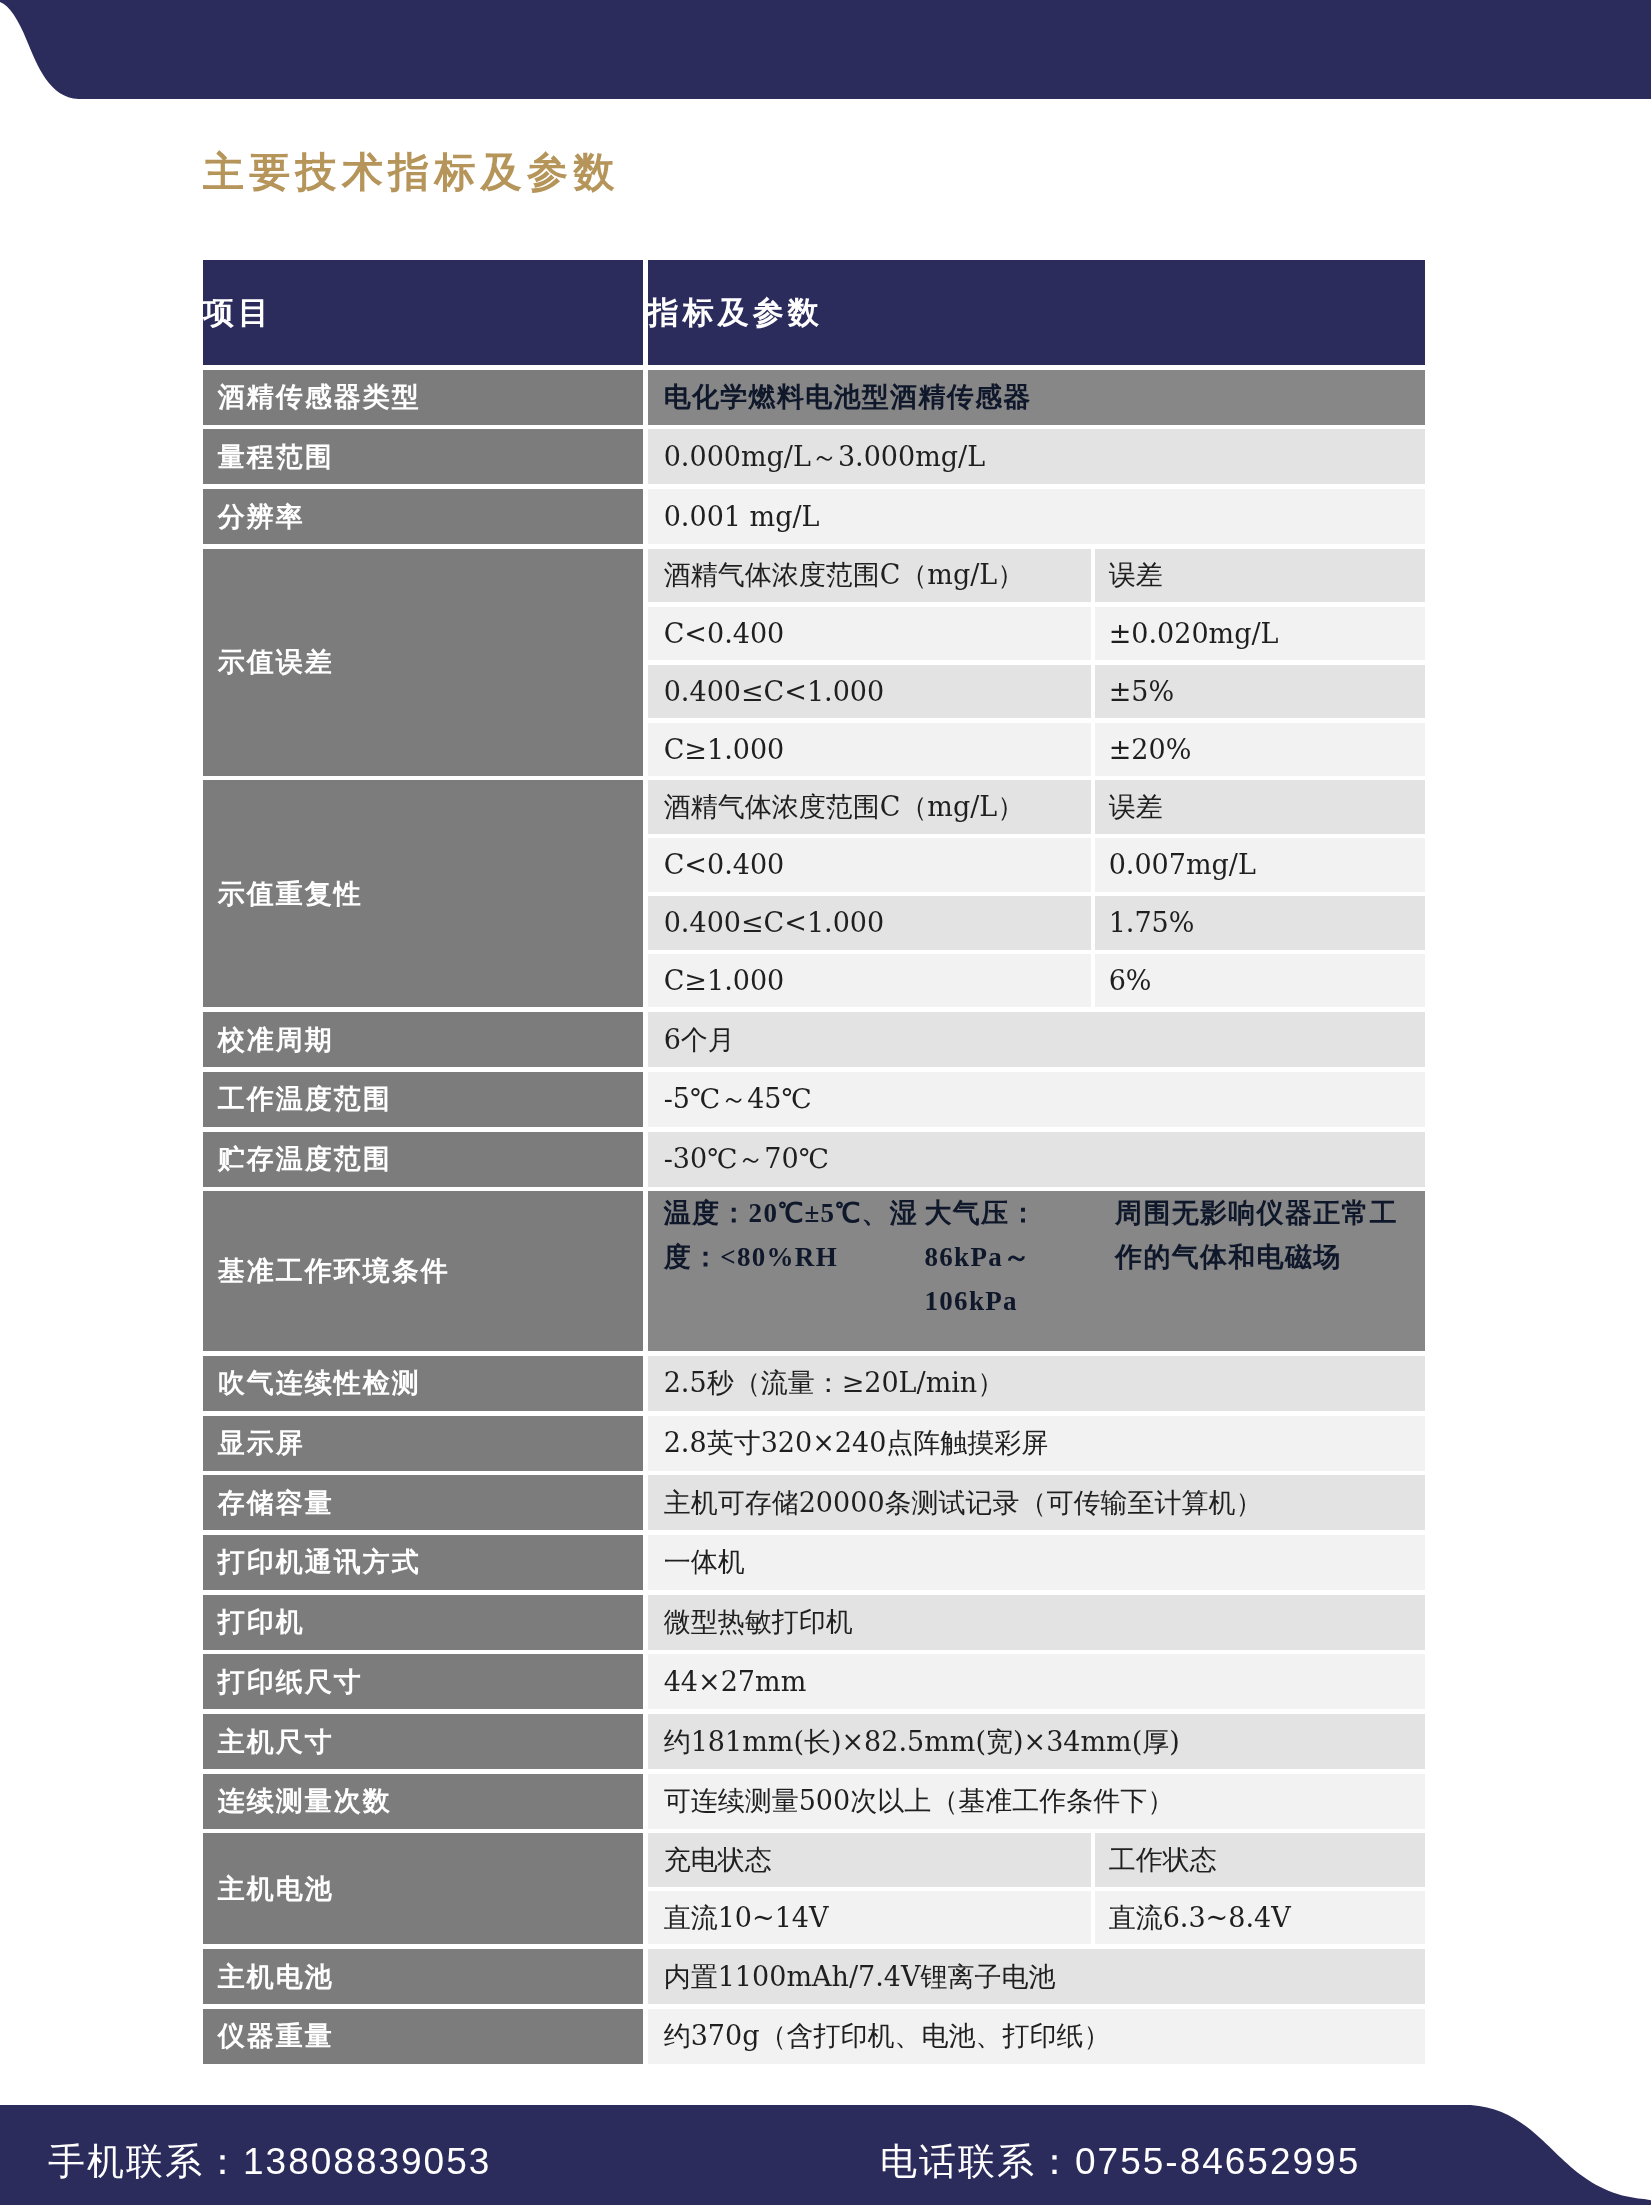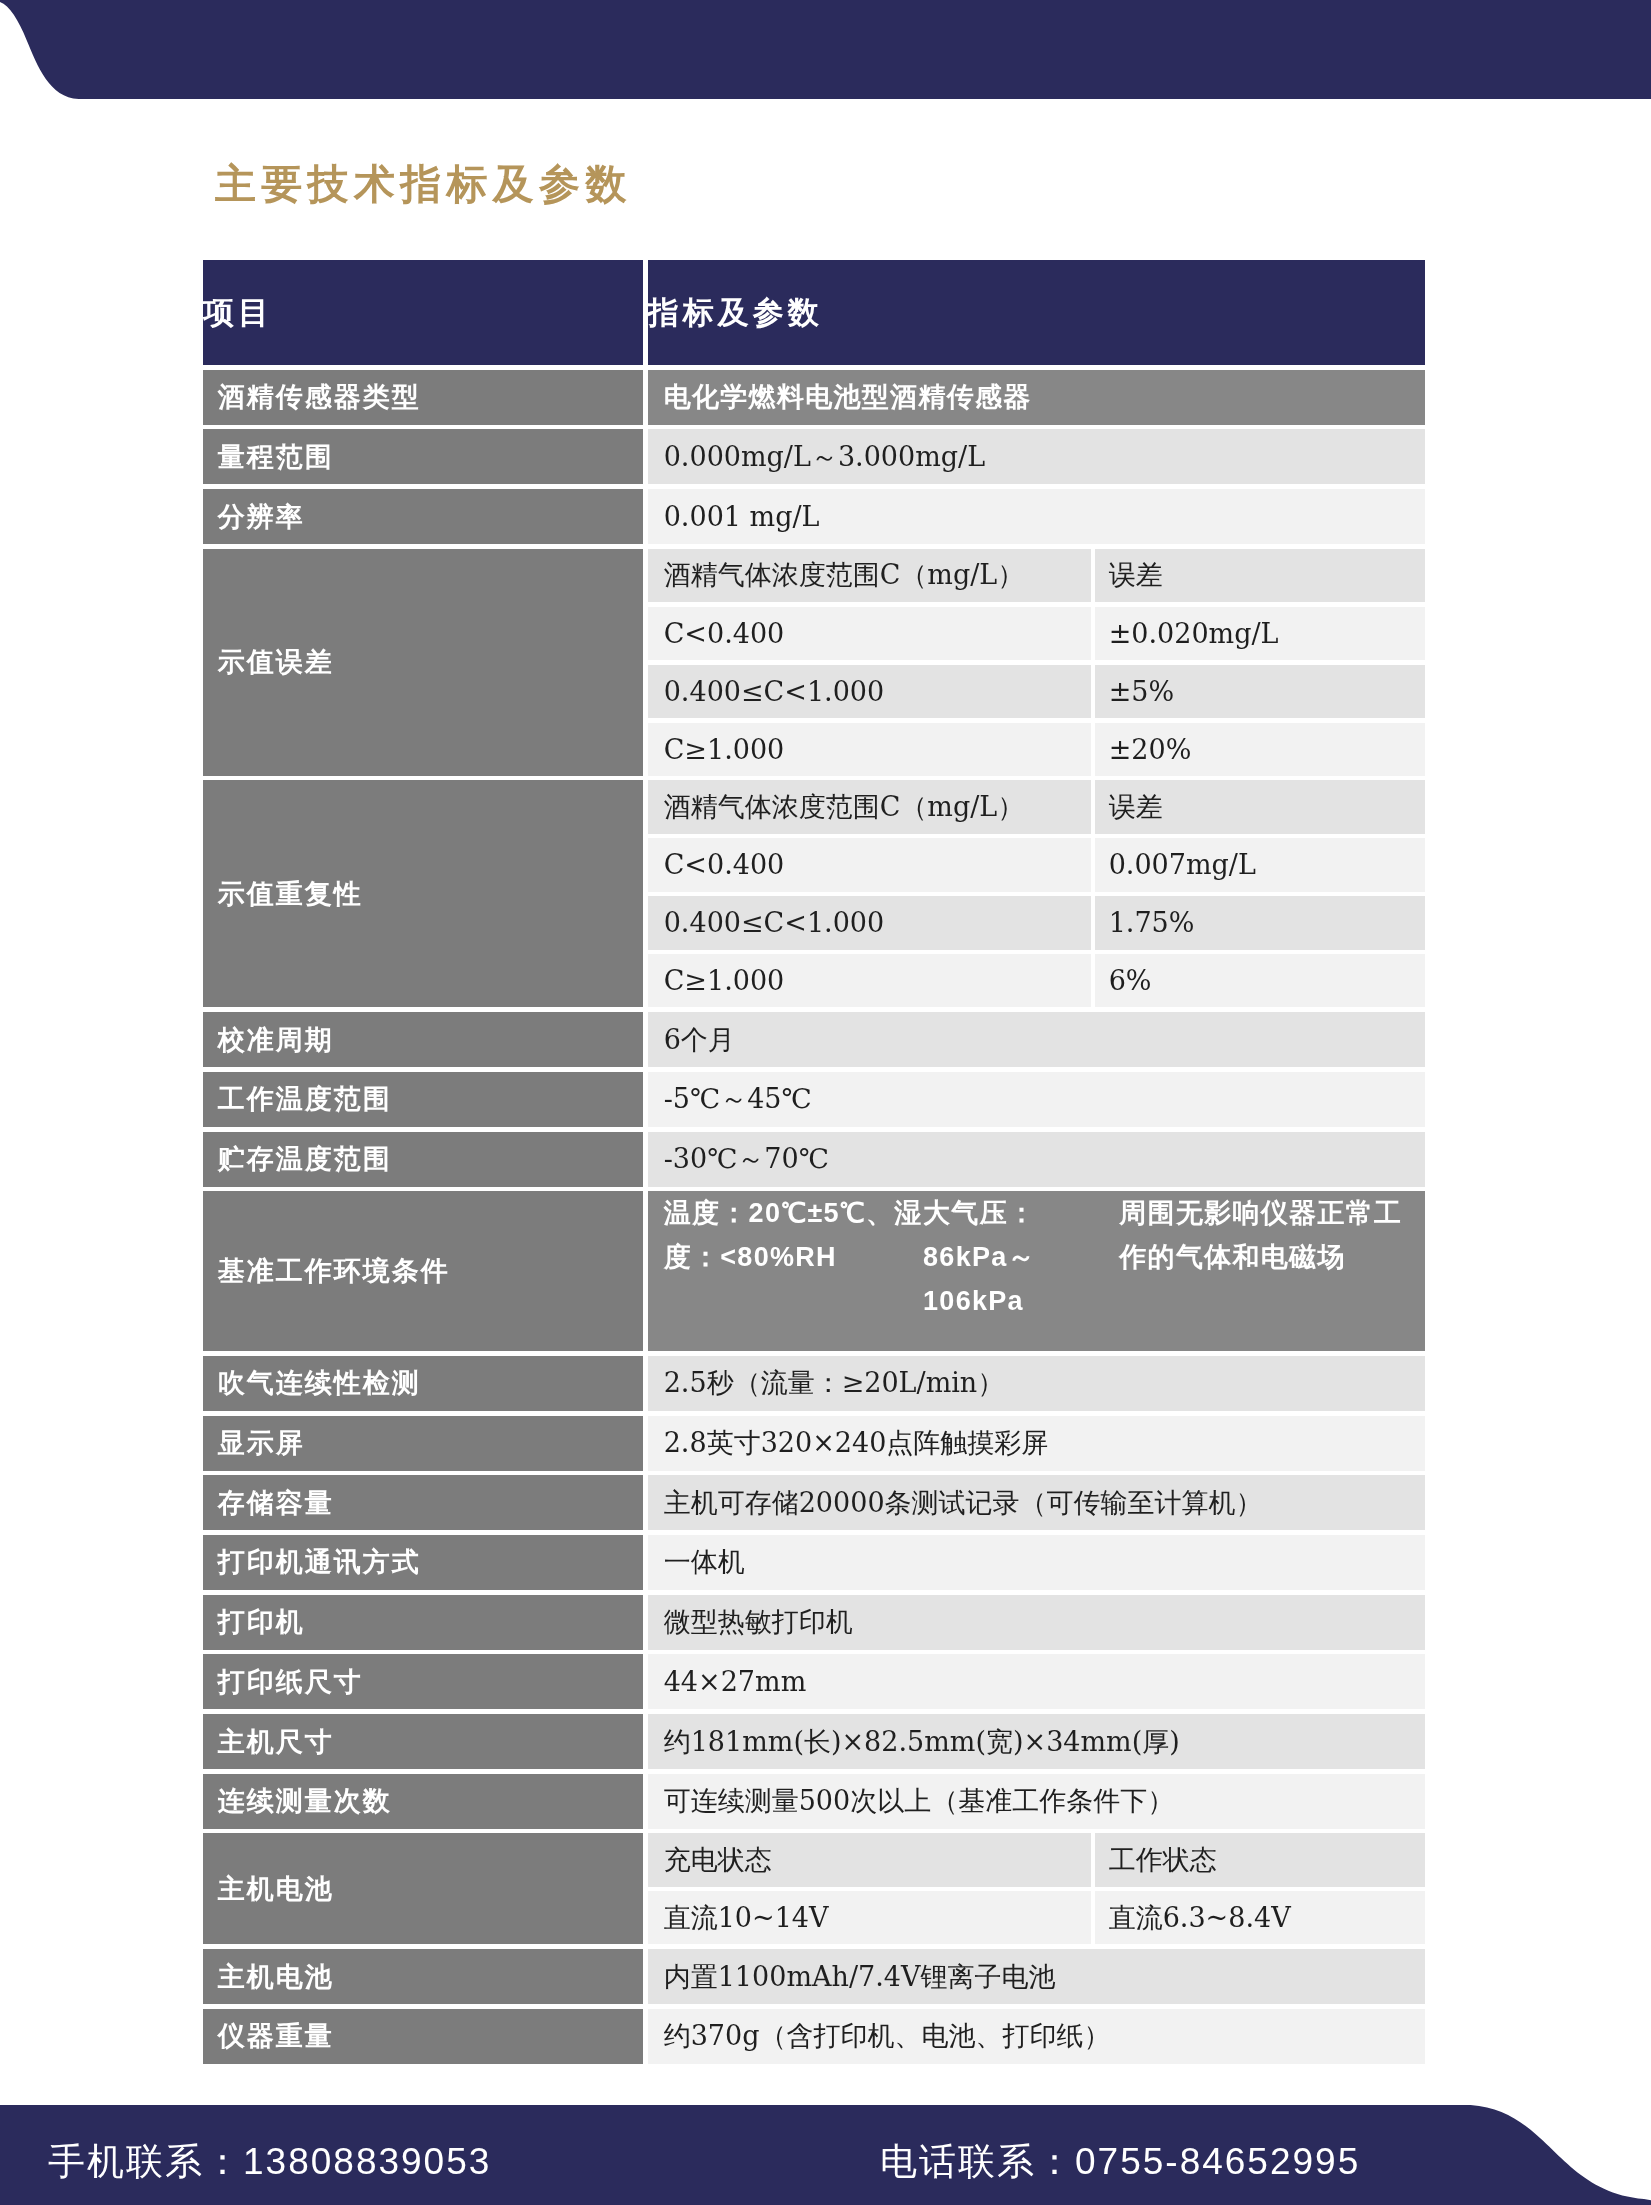--- a/index.html
+++ b/index.html
@@ -13,21 +13,21 @@
   }
   html,body{margin:0;padding:0;background:#fff;}
   .page{
     position:relative;width:1652px;height:2205px;background:#ffffff;
     font-family:"Liberation Sans","DejaVu Sans",sans-serif;overflow:hidden;
   }
   .band{position:absolute;left:0;width:1652px;display:block;}
   .band.top{top:0;height:99px;}
   .band.bottom{bottom:0;height:100px;}
   .page-title{
-    position:absolute;left:203px;top:145px;margin:12px;
+    position:absolute;left:203px;top:145px;margin:0;
     font-size:41px;font-weight:bold;letter-spacing:5.3px;color:var(--gold);
   }
   .spec-table{
     position:absolute;left:203px;top:260px;width:1222px;
     display:flex;flex-direction:column;gap:4.7px;
   }
   .thead{display:flex;gap:4.7px;height:105px;}
   .thead .cell{
     background:var(--navy);color:#fff;font-weight:bold;font-size:31px;
     display:flex;align-items:center;box-sizing:border-box;
@@ -43,22 +43,22 @@
     font-weight:bold;font-size:27px;padding-left:14.7px;letter-spacing:2px;
     flex:none;
   }
   .value{
     flex:1;font-family:"DejaVu Serif","Liberation Serif",serif;
     font-size:27px;color:var(--value-text);padding-left:16px;
   }
   .value.sa{background:var(--row-a);}
   .value.sb{background:var(--row-b);}
   .value.dark{
-    background:var(--dark-value-gray);color:#ffffff;
-    font-family:Liberation Sans, sans-serif;font-weight:bold;
+    background:var(--dark-value-gray);color:#0f172a;
+    font-family:Liberation Serif, serif;font-weight:bold;
     letter-spacing:1.3px;
   }
   .value.dark.multi{flex-direction:row;align-items:flex-start;justify-content:center;}
   .value.dark.multi .line{line-height:44px;font-size:27px;}
   .subs{flex:1;display:flex;flex-direction:column;gap:4.7px;}
   .subrow{flex:1;display:flex;gap:4.7px;}
   .subrow .c1{
     width:443px;flex:none;font-family:"DejaVu Serif","Liberation Serif",serif;
     font-size:27px;color:var(--value-text);padding-left:16px;
   }

